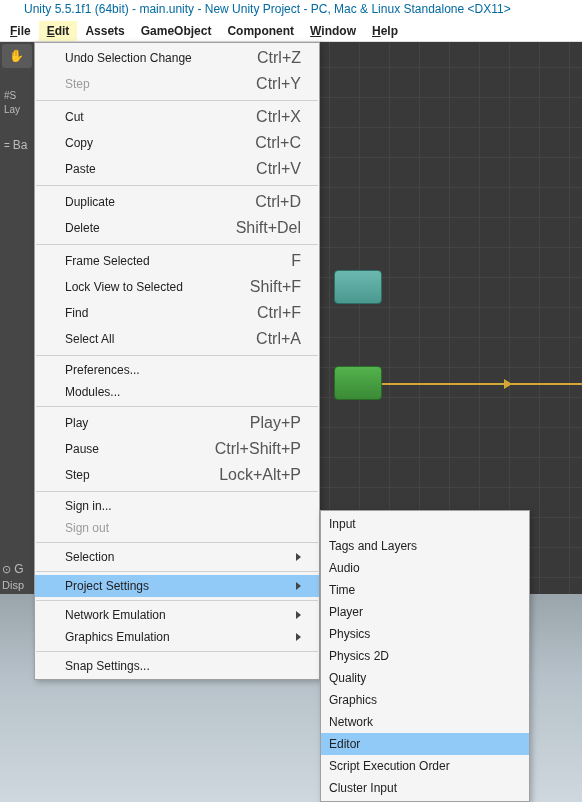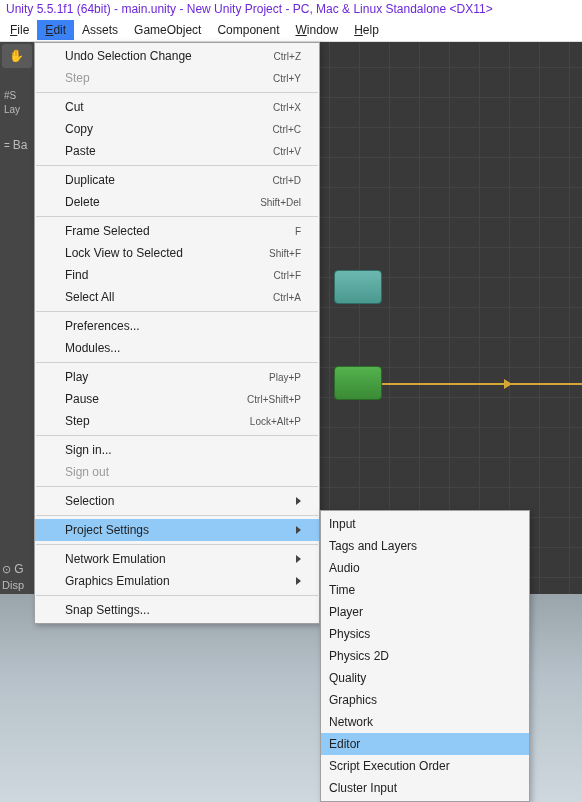--- a/index.html
+++ b/index.html
@@ -1,21 +1,21 @@
 <!DOCTYPE html>
 <html><head>
 <meta charset="utf-8">
 <style>
 * { margin: 0; padding: 0; box-sizing: border-box; font-family: "Segoe UI", Tahoma, sans-serif; font-size: 12px; }
 body { width: 582px; height: 802px; overflow: hidden; background: #fff; position: relative; }
 
-.titlebar { height: 20px; background: #fff; padding: 2px 6px; color: #6d28d9; font-size: 12px; }
-.menubar { height: 22px; background: #fff; display: flex; align-items: flex-start; padding: 0 2px; border-bottom: 1px solid #ddd; }
+.titlebar { height: 20px; background: #fff; padding: 2px 24px; color: #0369a1; font-size: 12px; }
+.menubar { height: 22px; background: #fff; display: flex; align-items: flex-end; padding: 0 2px; border-bottom: 1px solid #ddd; font-weight: bold; }
 .menubar-item { padding: 3px 8px; cursor: default; color: #222; }
-.menubar-item.active { background: #3b82f6; }
+.menubar-item.active { background: #fef9c3; }
 .menubar-item .ul { text-decoration: underline; }
 
 .workspace { position: absolute; top: 42px; left: 0; right: 0; bottom: 0; background: #3a3a3a; }
 .toolbar-strip { position: absolute; top: 0; left: 0; width: 34px; height: 100%; background: #464646; }
 .tool-btn { width: 30px; height: 24px; margin: 2px; background: #5a5a5a; border-radius: 3px; display: flex; align-items: center; justify-content: center; color: #ccc; }
 .side-label { position: absolute; left: 4px; color: #bbb; font-size: 10px; }
 .grid-area { position: absolute; top: 0; left: 34px; right: 0; bottom: 0px; background: #393939;
   background-image: linear-gradient(#444 1px, transparent 1px), linear-gradient(90deg, #444 1px, transparent 1px);
   background-size: 30px 30px; background-position: -5px -5px; }
 .node { position: absolute; border-radius: 4px; height: 34px; }
@@ -23,21 +23,21 @@
 .node.green { background: linear-gradient(#54b24d, #3a8a35); border: 1px solid #2a6a26; }
 .edge { position: absolute; height: 2px; background: #d4a634; }
 .arrowhead { position: absolute; width: 0; height: 0; border-left: 8px solid #d4a634; border-top: 5px solid transparent; border-bottom: 5px solid transparent; }
 .panel-bottom { position: absolute; left:0; right:0; height: 210px; background: linear-gradient(#9aa4ab 0%, #b6c1c9 40%, #cfd8de 100%); }
 .panel-footer-label { position: absolute; left: 2px; color: #bbb; font-size: 11px; }
 
 .dropdown { position: absolute; background: #f5f5f5; border: 1px solid #a0a0a0; box-shadow: 2px 2px 6px rgba(0,0,0,0.25); padding: 2px 0; }
 .menu-item { display: flex; justify-content: space-between; align-items: center; padding: 4px 18px 4px 30px; color: #222; cursor: default; white-space: nowrap; }
 .menu-item.hover { background: #91c9f7; }
 .menu-item.disabled { color: #9a9a9a; }
-.menu-item .shortcut { color: #555; margin-left: 40px; font-size: 10px; }
+.menu-item .shortcut { color: #555; margin-left: 40px; font-size: 16px; }
 .menu-item .sub-arrow { margin-left: 40px; width: 0; height: 0; border-left: 5px solid #444; border-top: 4px solid transparent; border-bottom: 4px solid transparent; }
 .menu-sep { height: 1px; background: #d0d0d0; margin: 3px 1px; }
 
 .submenu { position: absolute; background: #f5f5f5; border: 1px solid #a0a0a0; box-shadow: 2px 2px 6px rgba(0,0,0,0.25); padding: 2px 0; }
 .submenu .menu-item { padding: 4px 24px 4px 8px; }
 </style>
 </head>
 <body>
 
 <div class="titlebar">Unity 5.5.1f1 (64bit) - main.unity - New Unity Project - PC, Mac &amp; Linux Standalone &lt;DX11&gt;</div>

